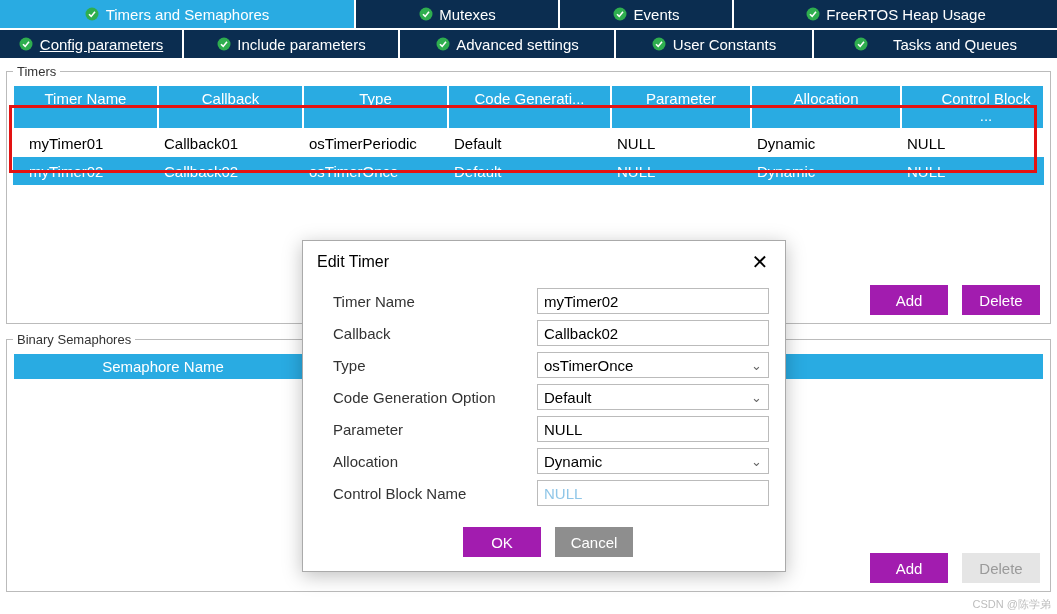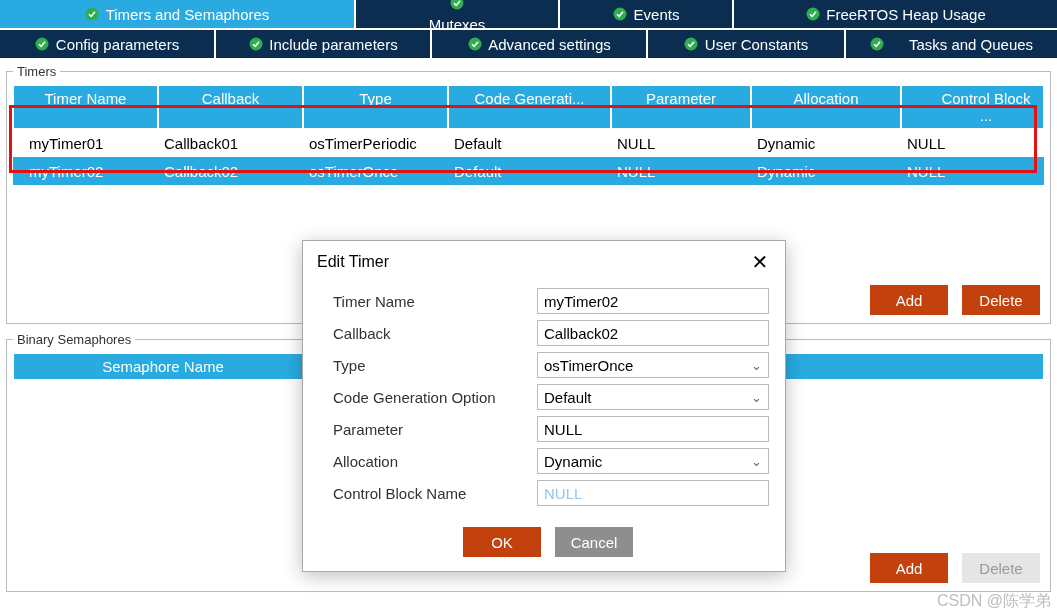--- a/index.html
+++ b/index.html
@@ -37,25 +37,25 @@
     background: #29abe2;
     color: #fff;
   }
   .tab .chk {
     width: 15px; height: 15px;
     display: inline-flex; align-items: center; justify-content: center;
   }
   .tab .chk svg { display:block; }
 
   .row1 .tab:nth-child(1){ width: 356px; }
-  .row1 .tab:nth-child(2){ width: 204px; flex-direction: column; }
+  .row1 .tab:nth-child(2){ width: 204px; }
   .row1 .tab:nth-child(3){ width: 174px; }
   .row1 .tab:nth-child(4){ flex:1; border-right:none; }
 
-  .row2 .tab:nth-child(1){ width: 216px; }
+  .row2 .tab:nth-child(1){ width: 184px; text-decoration: underline; }
   .row2 .tab:nth-child(2){ width: 216px; }
   .row2 .tab:nth-child(3){ width: 216px; }
   .row2 .tab:nth-child(4){ width: 198px; }
   .row2 .tab:nth-child(5){ flex:1; border-right:none;gap:24px; }
 
   
   fieldset.group {
     border: 1px solid #bbb;
     margin: 4px 6px 8px 6px;
     padding: 6px 6px 40px 6px;
@@ -108,21 +108,21 @@
     position:absolute;
     right:10px;
     bottom:8px;
     display:flex;
     gap:14px;
   }
   .btn {
     min-width:78px;
     height:30px;
     border:none;
-    background:#c2410c;
+    background:#a21caf;
     color:#fff;
     font-size:15px;
     cursor:pointer;
   }
   .btn.disabled {
     background:#e5e5e5;
     color:#9a9a9a;
     cursor:default;
   }
 
@@ -194,21 +194,21 @@
     gap:14px;
     padding:8px 0 14px 8px;
   }
   .dialog .dbtns .btn{ min-width:78px; }
   .dialog .dbtns .btn.cancel{ background:#8e8e8e; }
 
   .watermark{
     position:absolute;
     right:6px;
     bottom:2px;
-    font-size:16px;
+    font-size:11px;
     color:#bdbdbd;
     z-index:100;
   }
 </style>
 </head>
 <body>
 
 <div class="tabrow row1">
   <div class="tab active">
     <span class="chk">

